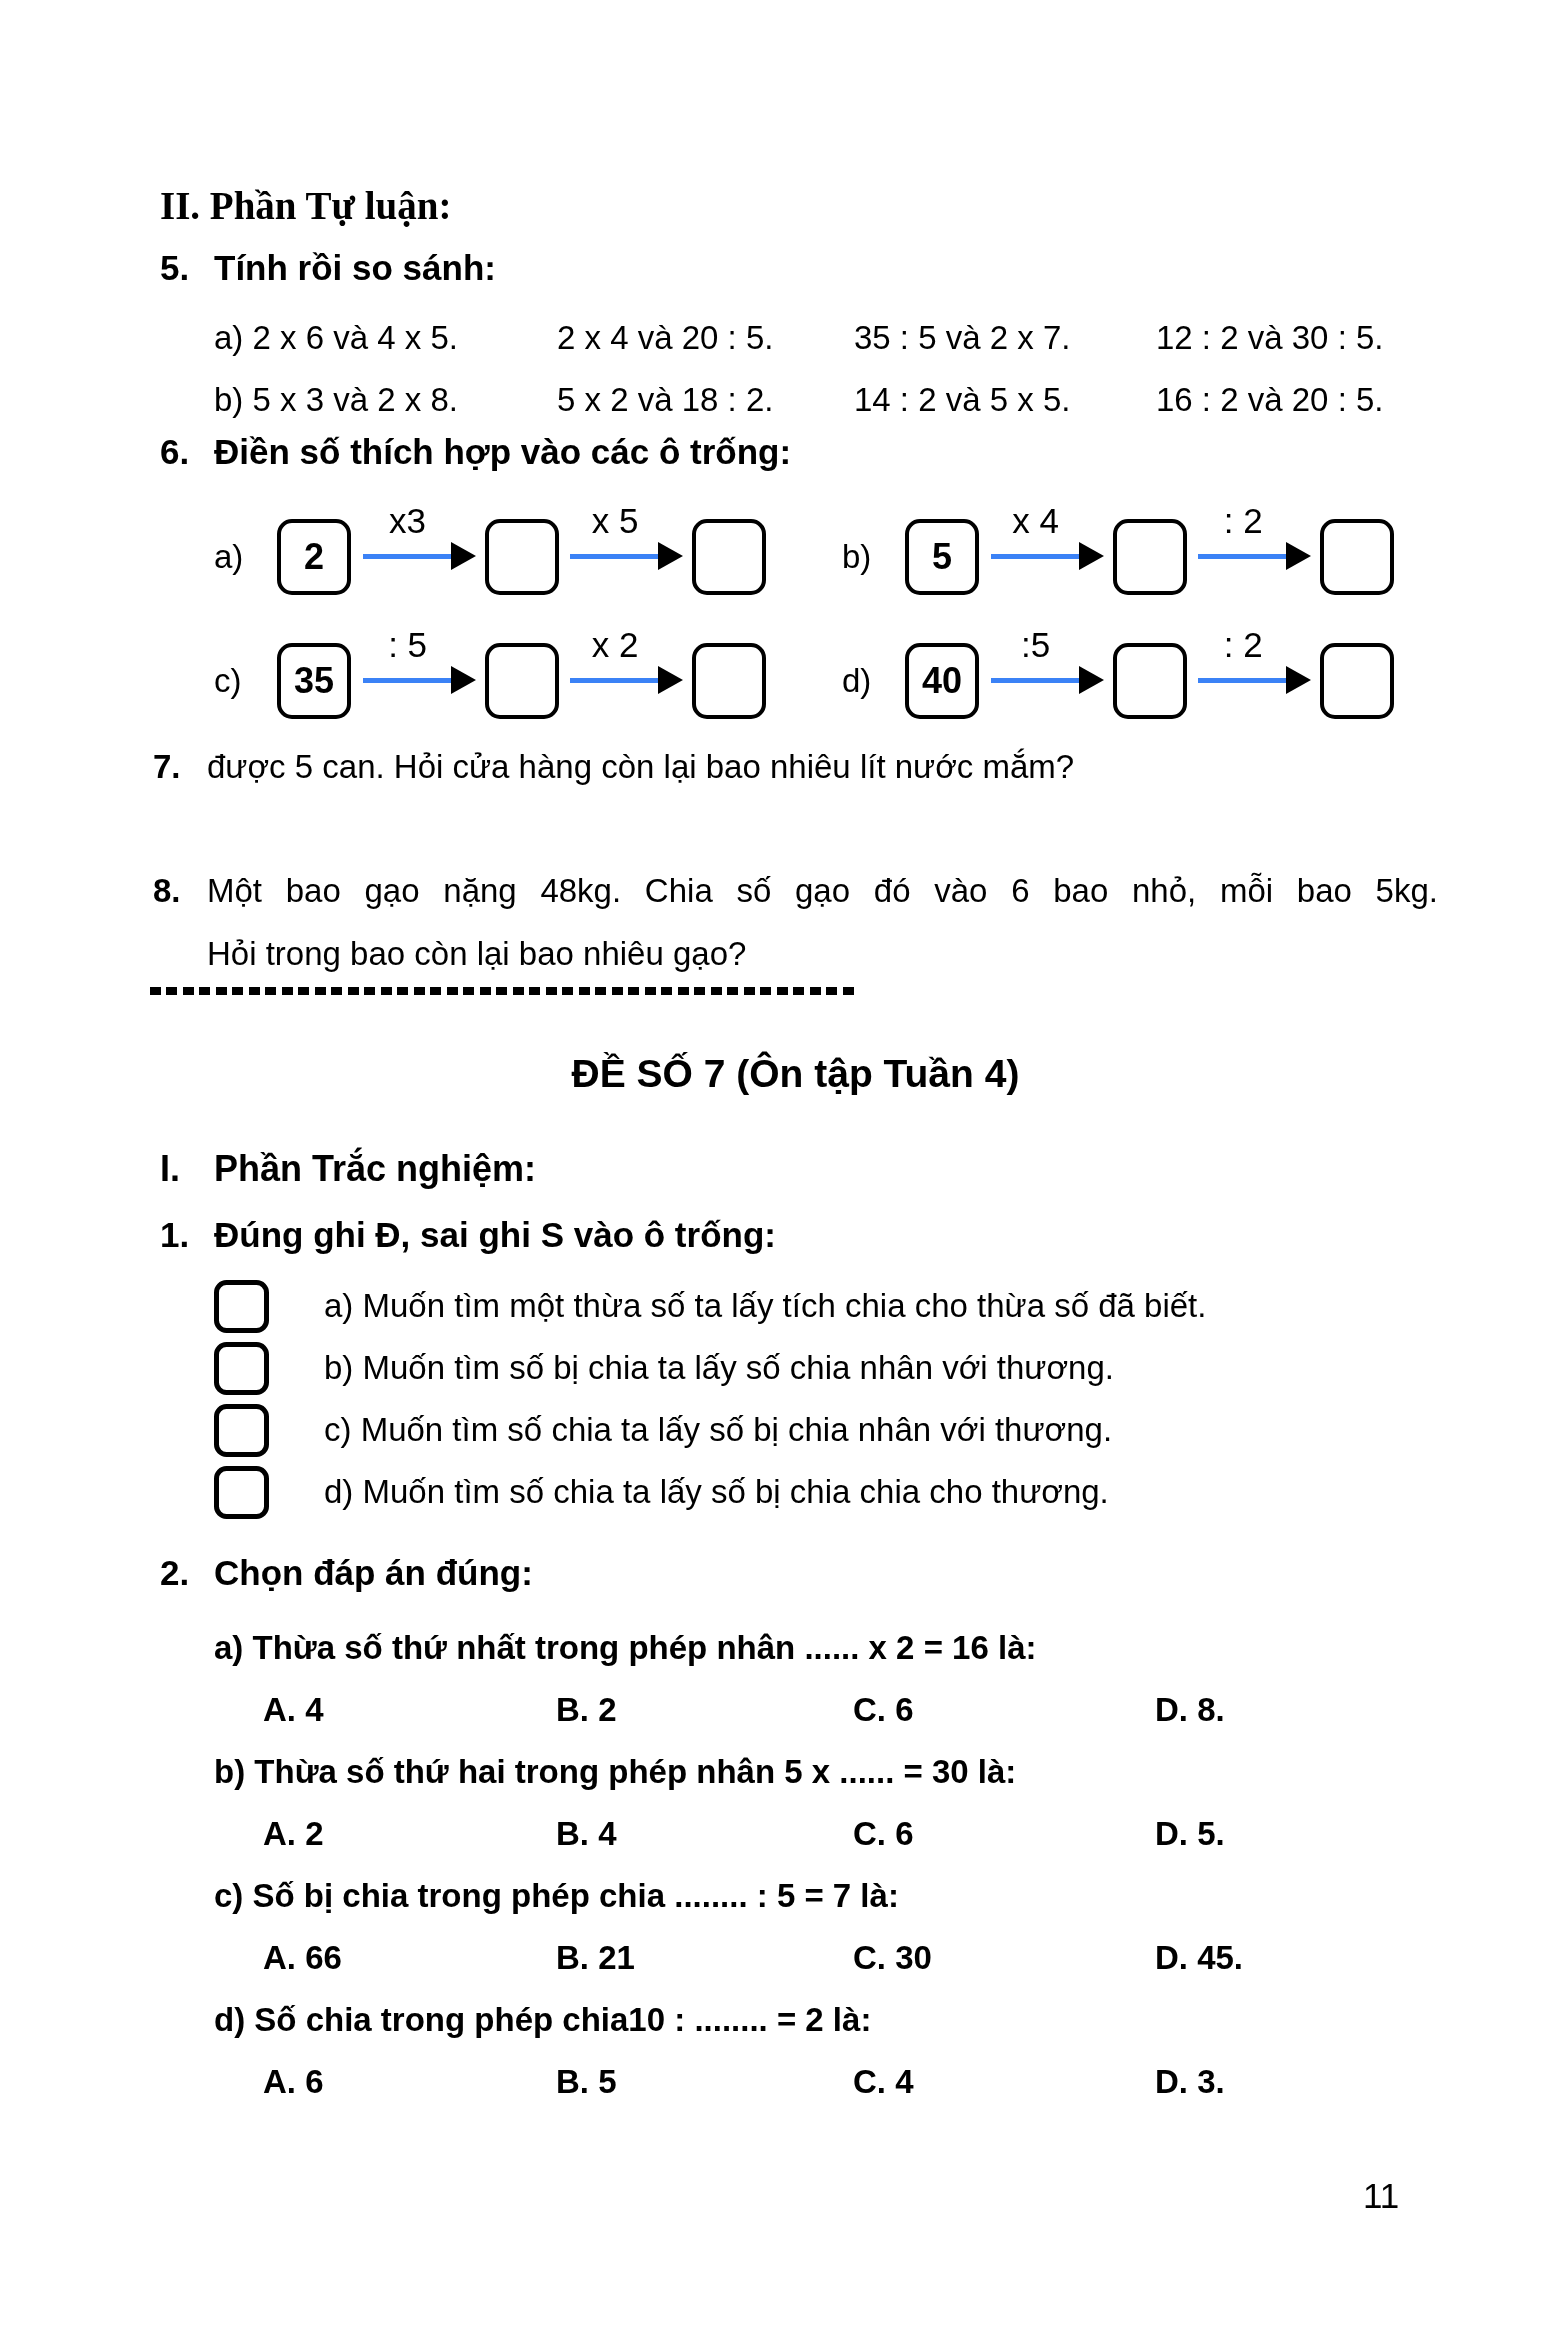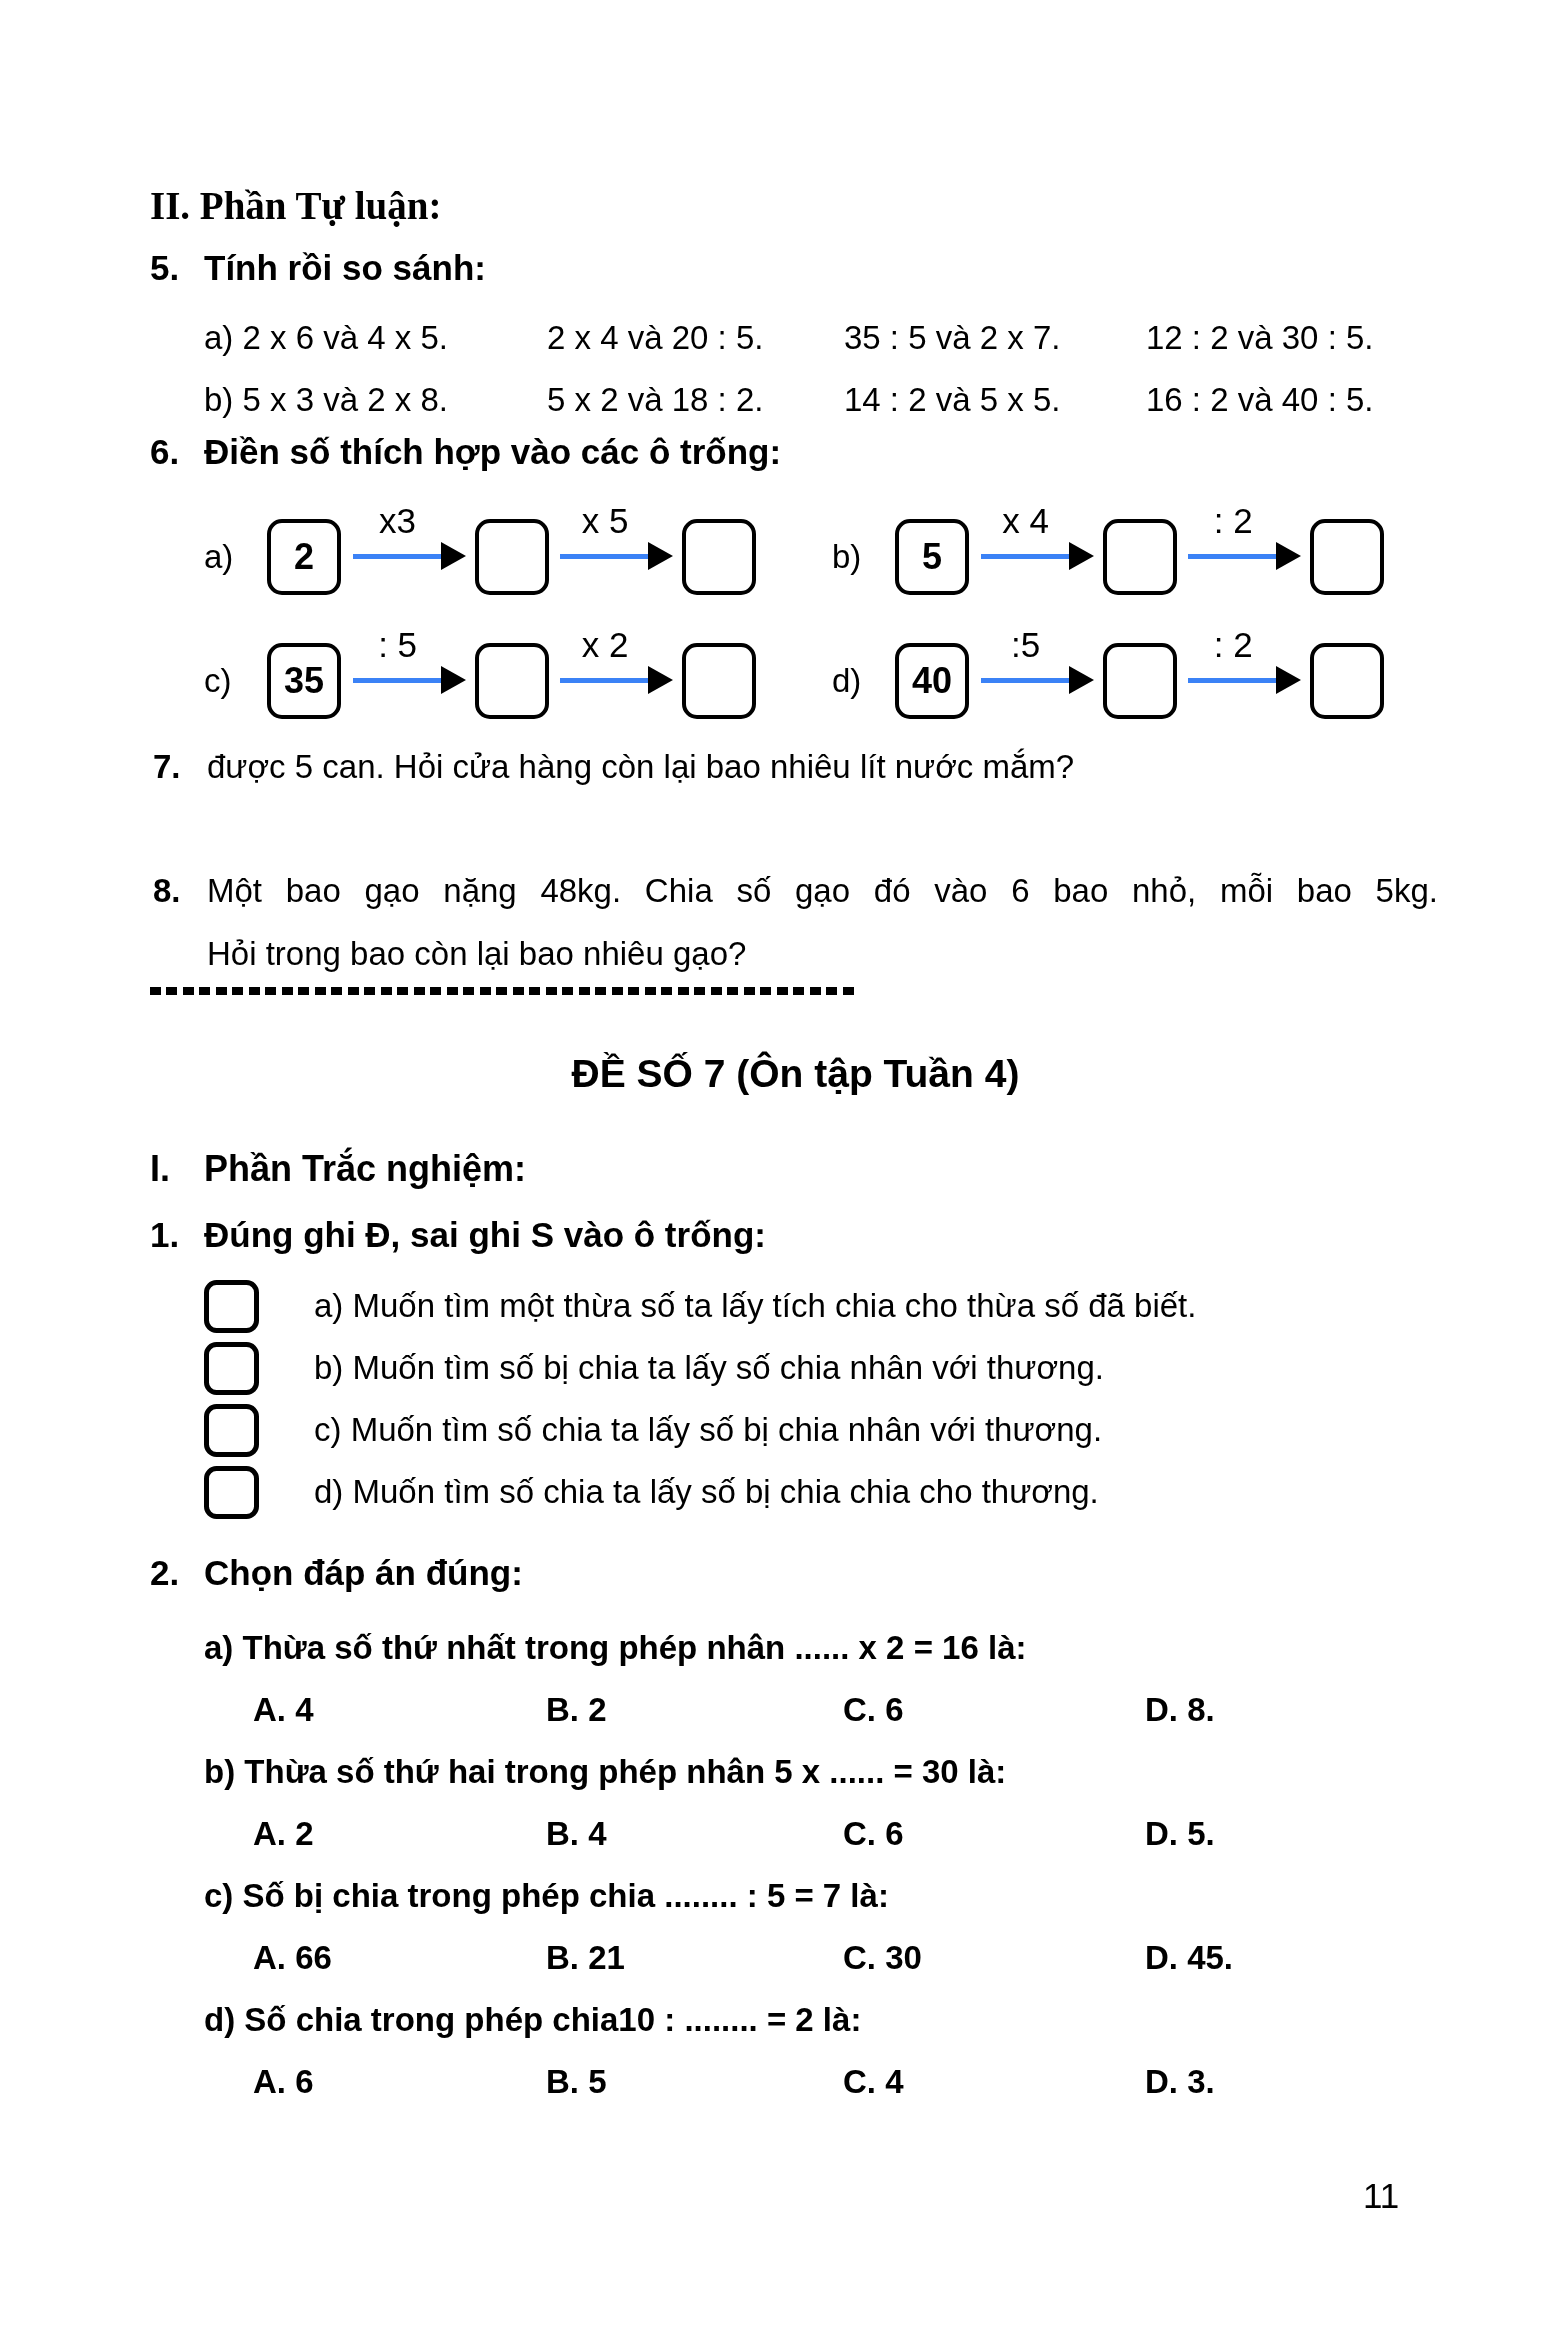--- a/index.html
+++ b/index.html
@@ -4,21 +4,21 @@
 <style>
   html,body{margin:0;padding:0;background:#ffffff;}
   .page{
     position:relative;
     width:1561px;height:2342px;
     background:#ffffff;color:#000;
     font-family:"Liberation Sans","DejaVu Sans",sans-serif;
     font-size:33px;
     overflow:hidden;
   }
-  .abs{position:absolute;left:150px;width:1289px;}
+  .abs{position:absolute;left:160px;width:1289px;}
   
   .h-serif{font-family:"Liberation Serif","DejaVu Serif",serif;font-weight:bold;font-size:39px;line-height:46px;}
   .h-sans{font-weight:bold;font-size:36px;line-height:43px;}
   .qtitle{font-weight:bold;font-size:35px;line-height:43px;}
   .num{display:inline-block;width:54px;font-weight:bold;}
   
   .row5{display:grid;grid-template-columns:343px 297px 302px auto;padding-left:54px;height:62px;align-items:center;}
   .rows5{margin-top:18px;}
   
   .dgrows{margin-top:21.5px;}
@@ -73,21 +73,21 @@
       <div class="row5">
         <span>a) 2 x 6 và 4 x 5.</span>
         <span>2 x 4 và 20 : 5.</span>
         <span>35 : 5 và 2 x 7.</span>
         <span>12 : 2 và 30 : 5.</span>
       </div>
       <div class="row5">
         <span>b) 5 x 3 và 2 x 8.</span>
         <span>5 x 2 và 18 : 2.</span>
         <span>14 : 2 và 5 x 5.</span>
-        <span>16 : 2 và 40 : 5.</span>
+        <span>16 : 2 và 20 : 5.</span>
       </div>
     </div>
   </div>
 
   <div class="abs" style="top:430px">
     <div class="qtitle">
       <span class="num">6.</span><span>Điền số thích hợp vào các ô trống:</span>
     </div>
     <div class="dgrows">
       <div class="dgrow">

